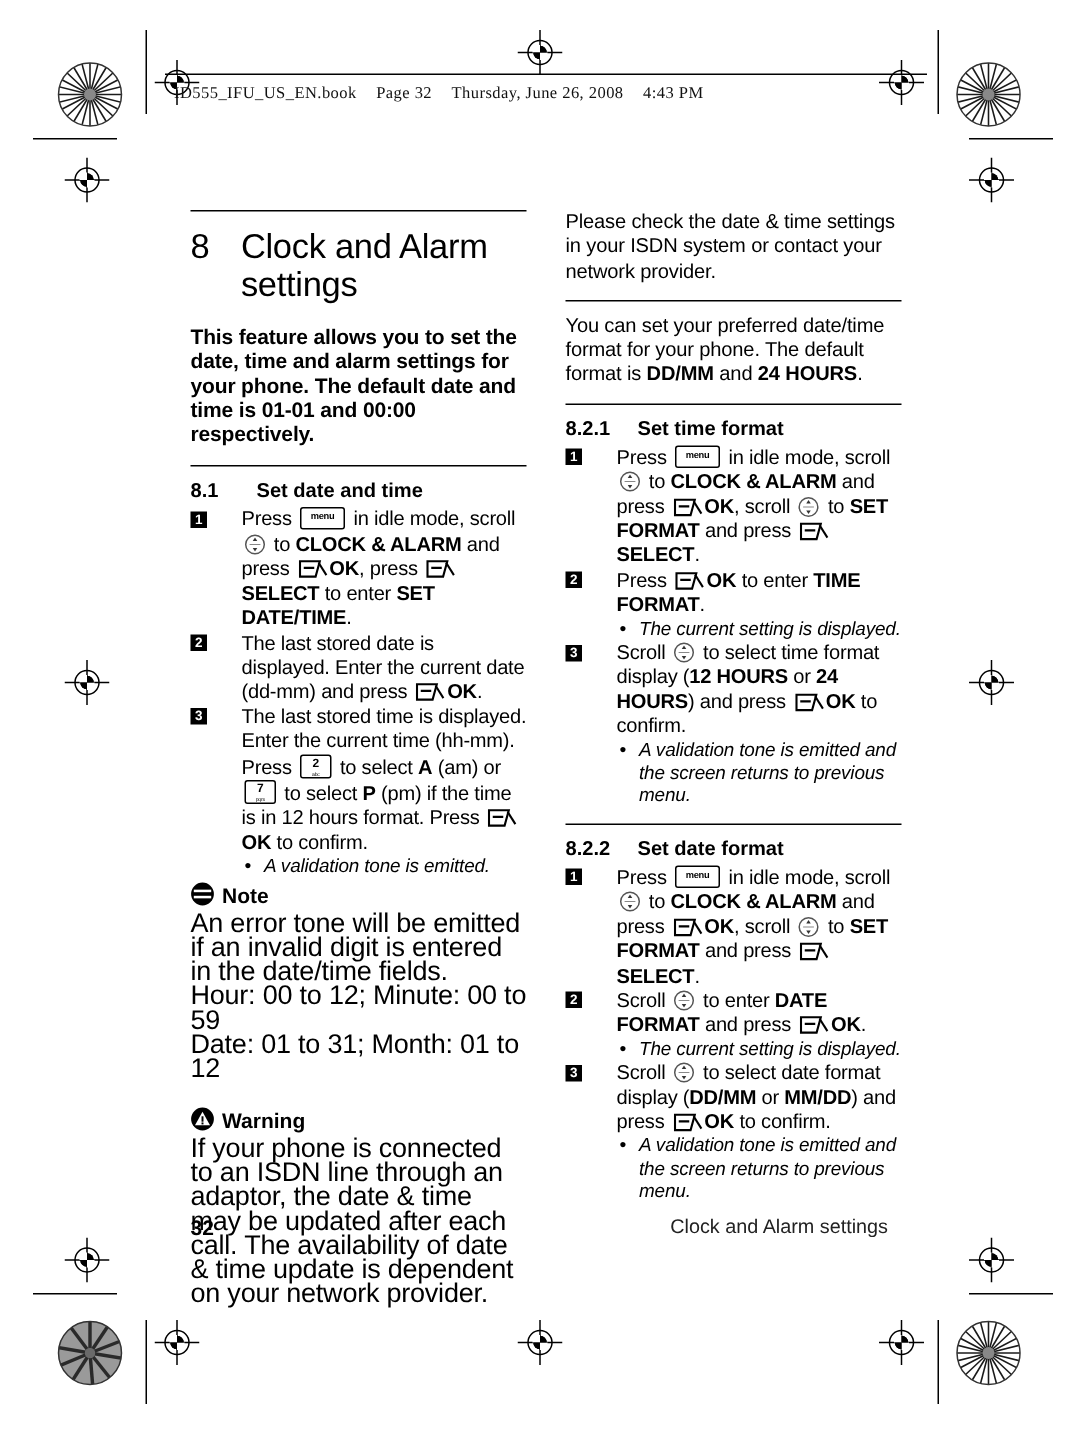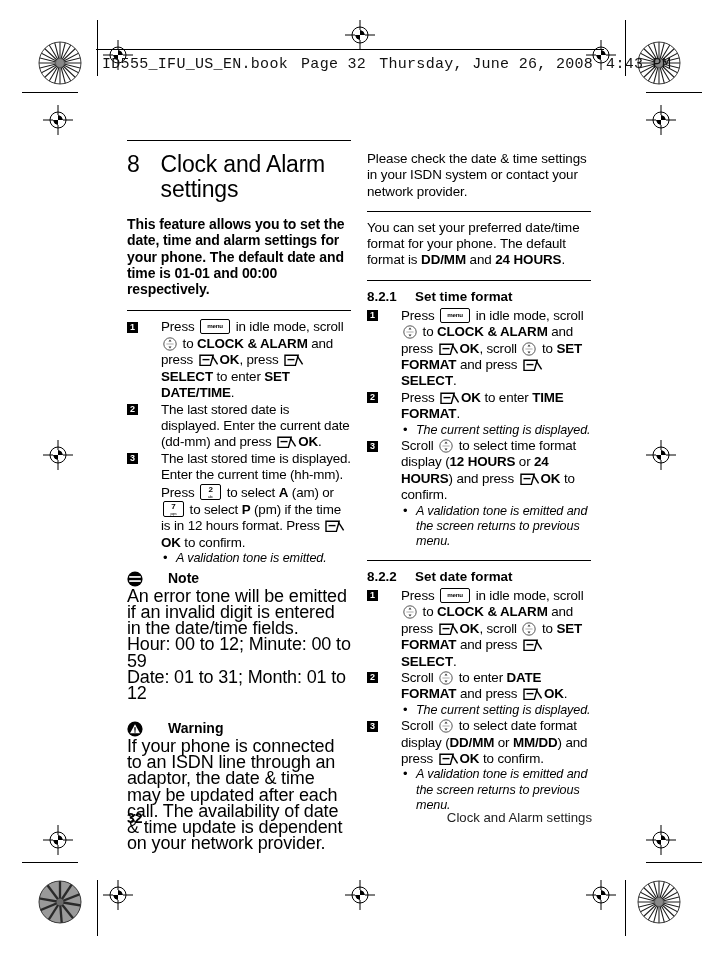--- a/index.html
+++ b/index.html
@@ -8,32 +8,32 @@
 
   
   .mark{position:absolute;}
   .reg{width:26px;height:26px;}
   .reg svg{display:block;}
   .star{width:44px;height:44px;border-radius:50%;}
   .star svg{display:block;border-radius:50%;}
   .trimline{position:absolute;background:#000;}
 
   
-  .scanhdr{position:absolute;left:96px;top:52px;width:508px;height:26px;
-           font-family:Liberation Mono, monospace;font-size:15px;color:#111;
+  .scanhdr{position:absolute;left:110px;top:52px;width:508px;height:26px;
+           font-family:Liberation Serif, serif;font-size:11px;color:#111;
            letter-spacing:.3px;white-space:nowrap;}
   .scanhdr .hline{position:absolute;left:0;top:-3px;width:508px;height:1px;background:#000;}
   .scanhdr .htxt{position:absolute;left:6px;top:4px;}
   .scanhdr .htxt span{margin-right:13px;}
 
   
   .page{position:absolute;left:0;top:0;width:719px;height:956px;}
   .col{position:absolute;top:140px;width:224px;}
   .col-left{left:127px;}
-  .col-right{left:367px;margin-top:11px;}
+  .col-right{left:377px;}
 
   .rule{border-top:1.4px solid #000;margin:0 0 11px 0;height:0;}
   .rule.tight{margin-bottom:8px;}
 
   h1.chapter{font-weight:300;font-size:23px;line-height:25px;margin:0 0 14px 0;
              letter-spacing:-0.2px;display:flex;gap:21px;}
   h1.chapter .num{font-weight:300;}
   h1.chapter .ttl{font-weight:300;}
 
   p.intro{font-weight:bold;font-size:14px;line-height:16.3px;margin:0 0 13px 0;
@@ -55,21 +55,21 @@
   ul.sub li{position:relative;padding-left:15px;font-style:italic;font-size:12.6px;
             line-height:15.4px;letter-spacing:-0.1px;}
   ul.sub li:before{content:"•";position:absolute;left:2px;top:-1px;font-style:normal;
                    font-size:13px;}
   ol.steps > li > ul.sub{margin-top:0px;}
 
   b{font-weight:bold;}
 
   
   .callout{margin:1px 0 0 0;}
-  .callout .head{display:flex;align-items:flex-end;gap:25px;font-weight:bold;
+  .callout .head{display:flex;align-items:flex-start;gap:5px;font-weight:bold;
                  font-size:14px;line-height:18px;margin-bottom:1px;}
   .callout .ctext{font-size:18px;line-height:16.3px;letter-spacing:-0.15px;}
 
   .ico-note, .ico-warn{width:16px;height:16px;flex:0 0 16px;}
 
   
   .k{display:inline-block;vertical-align:-3px;}
   .k-menu{width:28px;height:13px;border:1.3px solid #000;border-radius:2px;
           position:relative;margin:0 2px;background:#fff;}
   .k-menu i{position:absolute;left:0;right:0;top:1px;text-align:center;
@@ -399,20 +399,24 @@
 
     <h1 class="chapter">
       <span class="num">8</span>
       <span class="ttl">Clock and Alarm settings</span>
     </h1>
 
     <p class="intro"><span>This feature allows you to set the date, time and alarm settings for your phone. The default date and time is </span><b>01-01</b><span> and </span><b>00:00</b><span> respectively.</span></p>
 
     <div class="rule tight"></div>
 
+    <h2>
+      <span class="sn">8.1</span>
+      <span>Set date and time</span>
+    </h2>
 
     <ol class="steps">
       <li>
         <span class="stepnum">1</span><span>Press </span><span class="k k-menu"><i>menu</i></span><span> in idle mode, scroll </span><span class="k k-nav"><svg width="14" height="14" viewBox="0 0 14 14">
               <circle cx="7" cy="7" r="6.2" fill="none" stroke="#555" stroke-width="1"></circle>
               <path d="M7 2.4 L8.5 4.6 L5.5 4.6 Z" fill="#333"></path>
               <path d="M7 11.6 L5.5 9.4 L8.5 9.4 Z" fill="#333"></path>
               <line x1="3.4" y1="7" x2="10.6" y2="7" stroke="#888" stroke-width=".7"></line>
             </svg></span><span> to </span><b>CLOCK &amp; ALARM</b><span> and press </span><span class="k k-soft"><svg width="20" height="13" viewBox="0 0 20 13">
               <path d="M1 1.2 H14.2 L11.4 11.4 H1 Z" fill="#fff" stroke="#000" stroke-width="1.4"></path>

